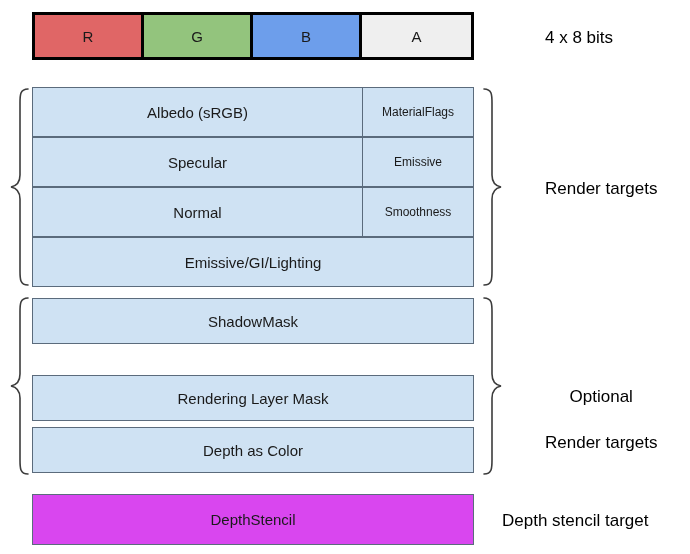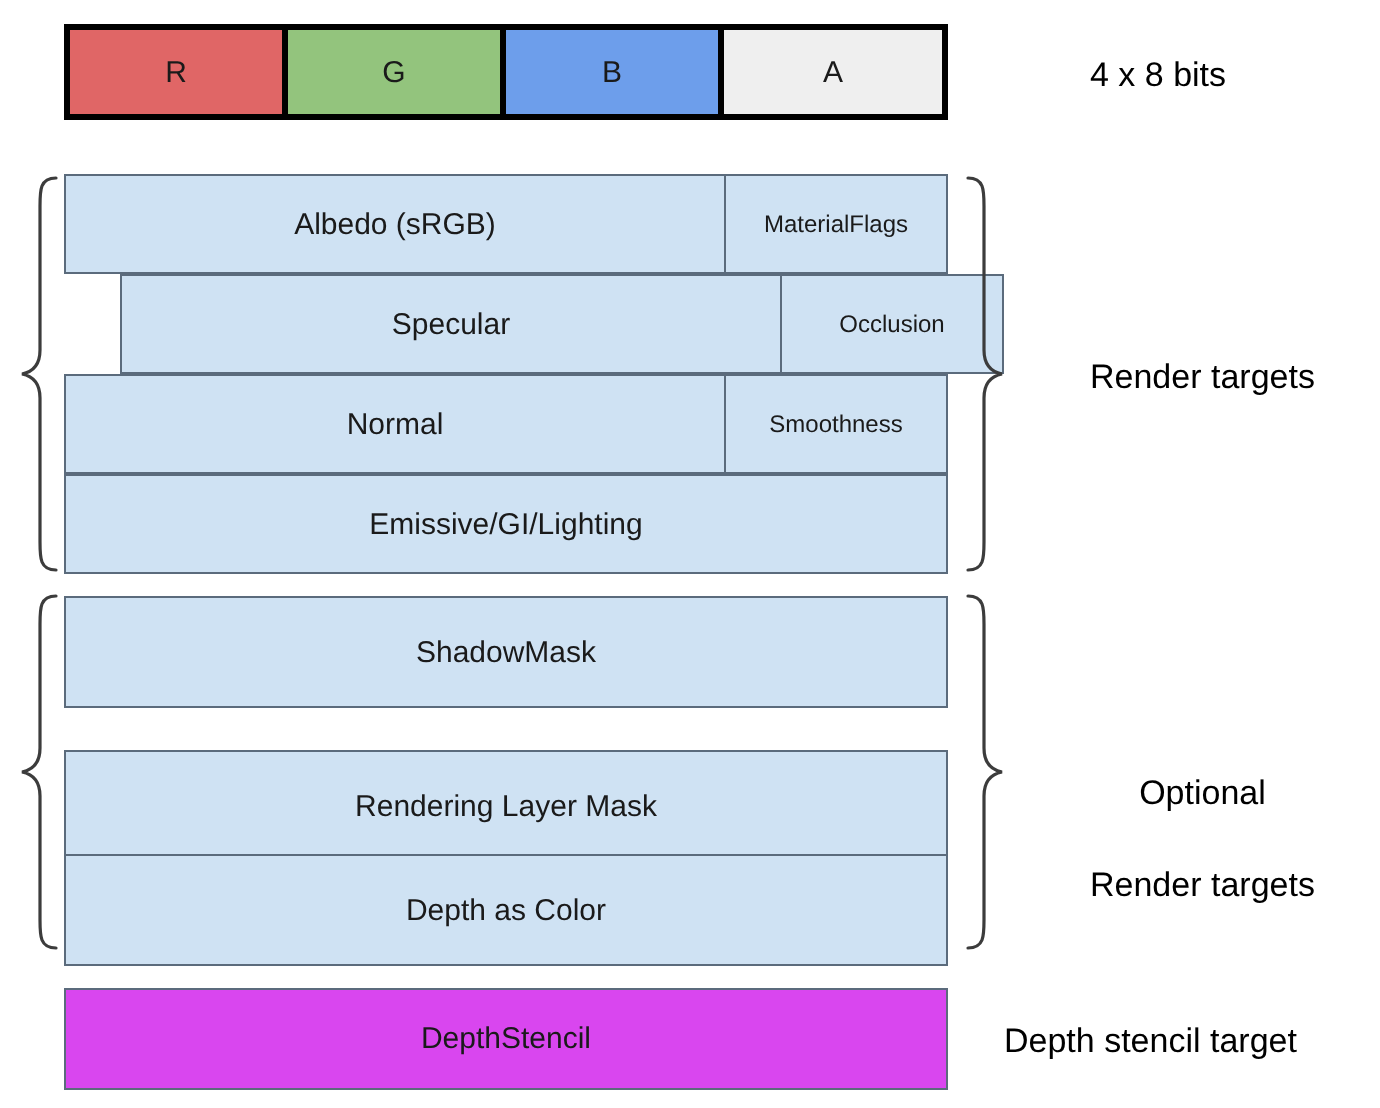--- a/index.html
+++ b/index.html
@@ -71,21 +71,21 @@
     width: 498px;
     height: 200px;
   }
   .rt-row {
     position: absolute;
     left: 0;
     width: 442px;
     height: 50px;
   }
   .rt-row.r0 { top: 0px; }
-  .rt-row.r1 { top: 50px; margin-left: 28px; }
+  .rt-row.r1 { top: 50px; }
   .rt-row.r2 { top: 100px; }
   .rt-row.r3 { top: 150px; border-radius: 18px; }
 
   .cell-wide {
     left: 0;
     top: 0;
     width: 331px;
     height: 50px;
   }
   .cell-narrow {
@@ -99,21 +99,21 @@
     left: 0;
     top: 0;
     width: 442px;
     height: 50px;
   }
 
   
   .opt-box {
     left: 32px;
     width: 442px;
-    height: 56px;
+    height: 46px;
     text-align: center;
   }
   .opt-box.o0 { top: 298px; }
   .opt-box.o1 { top: 375px; }
   .opt-box.o2 { top: 427px; }
 
   
   .ds-box {
     left: 32px;
     top: 494px;
@@ -173,21 +173,21 @@
       <div class="gbox cell-narrow">
         <span>MaterialFlags</span>
       </div>
     </div>
 
     <div class="rt-row r1">
       <div class="gbox cell-wide">
         <span>Specular</span>
       </div>
       <div class="gbox cell-narrow">
-        <span>Occlusion</span>
+        <span>Emissive</span>
       </div>
     </div>
 
     <div class="rt-row r2">
       <div class="gbox cell-wide">
         <span>Normal</span>
       </div>
       <div class="gbox cell-narrow">
         <span>Smoothness</span>
       </div>

